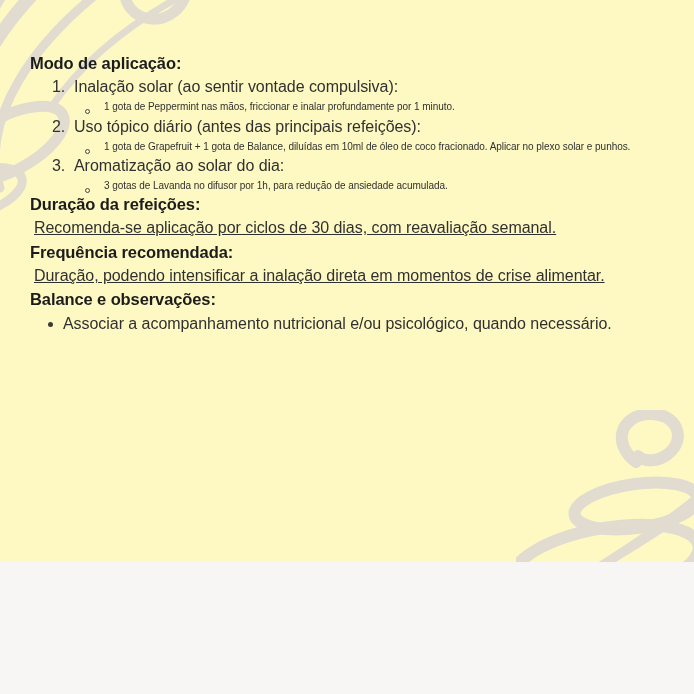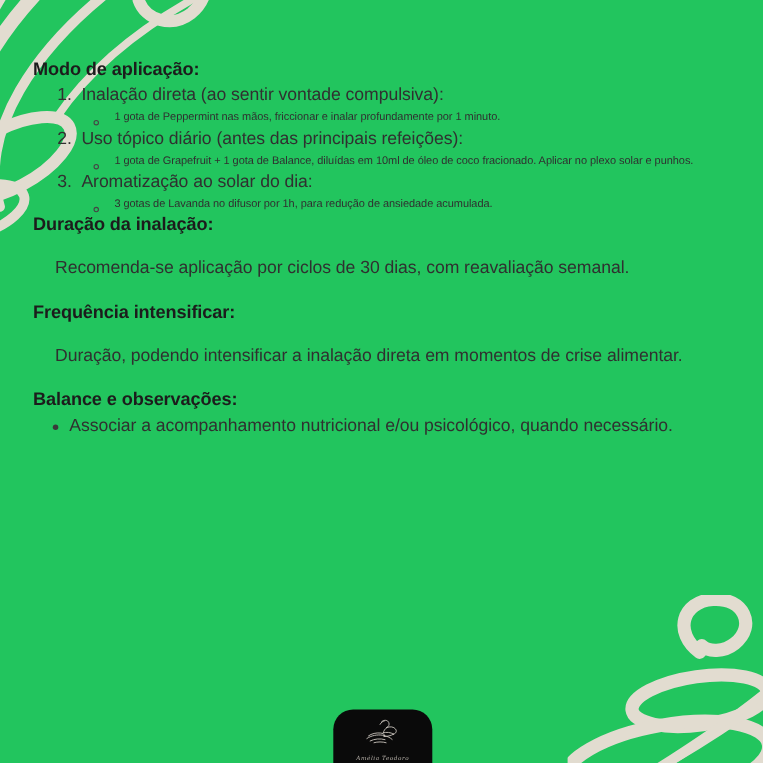--- a/index.html
+++ b/index.html
@@ -9,22 +9,22 @@
   body {
     width: 694px;
     height: 694px;
     background: #f7f6f4;
     font-family: "Liberation Sans", sans-serif;
     overflow: hidden;
   }
   #page {
     position: relative;
     width: 694px;
-    height: 694px;
-    background: #22c55e;
+    height: 562px;
+    background: #fef9c3;
     overflow: hidden;
   }
 
   
   .ornament {
     position: absolute;
     pointer-events: none;
   }
   .orn-tl { left: -58px; top: -70px; }
   .orn-br { right: -52px; bottom: -62px; }
@@ -45,23 +45,24 @@
     color: #1c1c1c;
     letter-spacing: -0.1px;
     margin: 0;
     padding: 0;
   }
 
   .para {
     font-size: 16px;
     line-height: 1.52;
     color: #303030;
-    margin: 16px;
+    margin: 0;
     padding: 0 0 0 4px;
     letter-spacing: -0.05px;
+    text-decoration: underline;
   }
 
   
   ol.num-list {
     margin: 0;
     padding: 0;
     list-style: none;
     counter-reset: numitem;
   }
   ol.num-list > li.num-item {
@@ -197,47 +198,47 @@
       </g>
     </svg>
   </div>
 
   <div id="content">
 
     <div>
       <div class="heading">Modo de aplicação:</div>
       <ol class="num-list">
         <li class="num-item">
-          <span class="num-label">Inalação direta (ao sentir vontade compulsiva):</span>
+          <span class="num-label">Inalação solar (ao sentir vontade compulsiva):</span>
           <ul class="sub-list">
             <li class="sub-item">1 gota de Peppermint nas mãos, friccionar e inalar profundamente por 1 minuto.</li>
           </ul>
         </li>
         <li class="num-item">
           <span class="num-label">Uso tópico diário (antes das principais refeições):</span>
           <ul class="sub-list">
             <li class="sub-item">1 gota de Grapefruit + 1 gota de Balance, diluídas em 10ml de óleo de coco fracionado. Aplicar no plexo solar e punhos.</li>
           </ul>
         </li>
         <li class="num-item">
           <span class="num-label">Aromatização ao solar do dia:</span>
           <ul class="sub-list">
             <li class="sub-item">3 gotas de Lavanda no difusor por 1h, para redução de ansiedade acumulada.</li>
           </ul>
         </li>
       </ol>
     </div>
 
     <div>
-      <div class="heading">Duração da inalação:</div>
+      <div class="heading">Duração da refeições:</div>
       <div class="para"> Recomenda-se aplicação por ciclos de 30 dias, com reavaliação semanal.</div>
     </div>
 
     <div>
-      <div class="heading">Frequência intensificar:</div>
+      <div class="heading">Frequência recomendada:</div>
       <div class="para"> Duração, podendo intensificar a inalação direta em momentos de crise alimentar.</div>
     </div>
 
     <div>
       <div class="heading">Balance e observações:</div>
       <ul class="dot-list">
         <li class="dot-item">Associar a acompanhamento nutricional e/ou psicológico, quando necessário.</li>
       </ul>
     </div>
 

